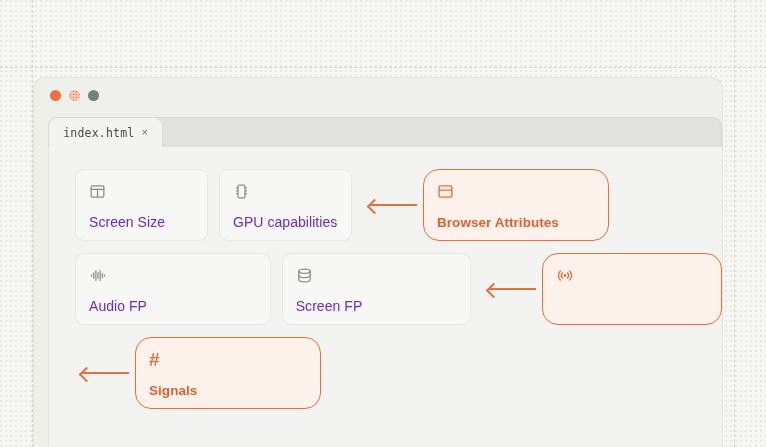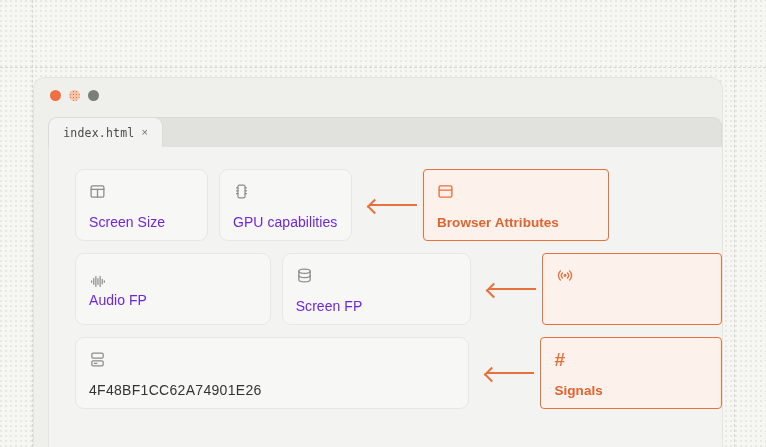--- a/index.html
+++ b/index.html
@@ -158,21 +158,21 @@
   .card-icon {
     color: #8c8c88;
     height: 20px;
     display: flex;
     align-items: center;
   }
 
   #card-screen-size   { width: 133px; }
   #card-fonts         { width: 128px; }
   #card-gpu           { width: 133px; }
-  #card-audio         { width: 202px; justify-content: center; }
+  #card-audio         { width: 202px; }
   #card-webgl         { width: 195px; }
   #card-hash          { width: 405px; }
 
   #card-hash .card-label {
     font-size: 14px;
     letter-spacing: 0.3px;
     color: #333331;
   }
 
   
@@ -198,21 +198,21 @@
     height: 9px;
     border-left: 2px solid #e8703a;
     border-bottom: 2px solid #e8703a;
     transform: rotate(45deg);
   }
 
   
   .card-accent {
     background: #fdf1eb;
     border: 1.5px solid #e8703a;
-    border-radius: 4px;
+    border-radius: 16px;
     width: 186px;
     padding: 11px 13px 10px 13px;
     display: flex;
     flex-direction: column;
     justify-content: space-between;
   }
   .card-accent .card-label {
     color: #dd6431;
     font-size: 13.5px;
     font-weight: 600;
@@ -336,30 +336,20 @@
             <path d="M15.5 8.5 A5 5 0 0 1 15.5 15.5"></path>
             <path d="M5.5 5.5 A9 9 0 0 0 5.5 18.5"></path>
             <path d="M18.5 5.5 A9 9 0 0 1 18.5 18.5"></path>
           </svg>
         </div>
       </div>
     </div>
 
     <div class="row">
 
-      <div class="card" id="card-hash">
-        <div class="card-icon">
-          <svg width="17" height="17" viewBox="0 0 24 24" fill="none" stroke="currentColor" stroke-width="1.8" stroke-linecap="round" stroke-linejoin="round">
-            <rect x="4" y="3" width="16" height="7" rx="1.8"></rect>
-            <rect x="4" y="14" width="16" height="7" rx="1.8"></rect>
-            <line x1="7.5" y1="17.5" x2="11" y2="17.5"></line>
-          </svg>
-        </div>
-        <div class="card-label">4F48BF1CC62A74901E26</div>
-      </div>
 
       <div class="arrow-cell">
         <div class="arrow"></div>
       </div>
 
       <div class="card-accent">
         <div class="card-icon">
           <span class="hash-glyph">#</span>
         </div>
         <div class="card-label">Signals</div>

